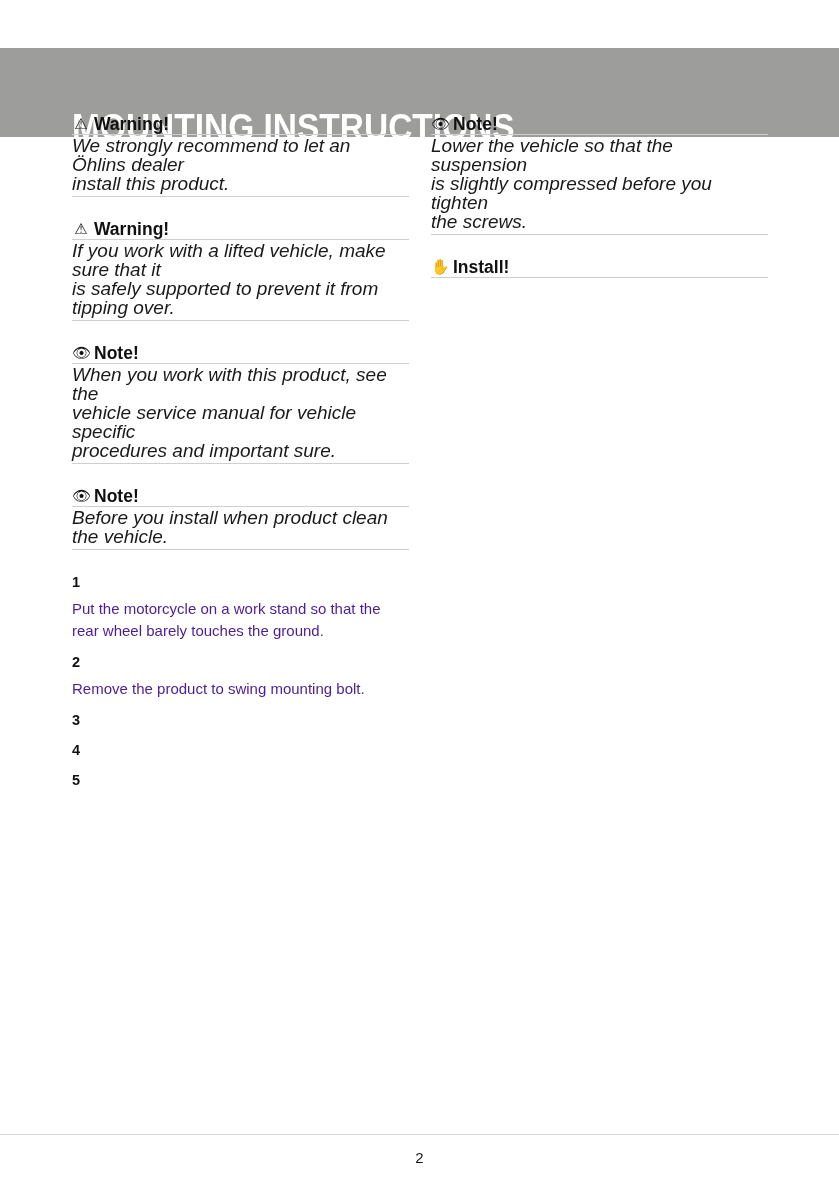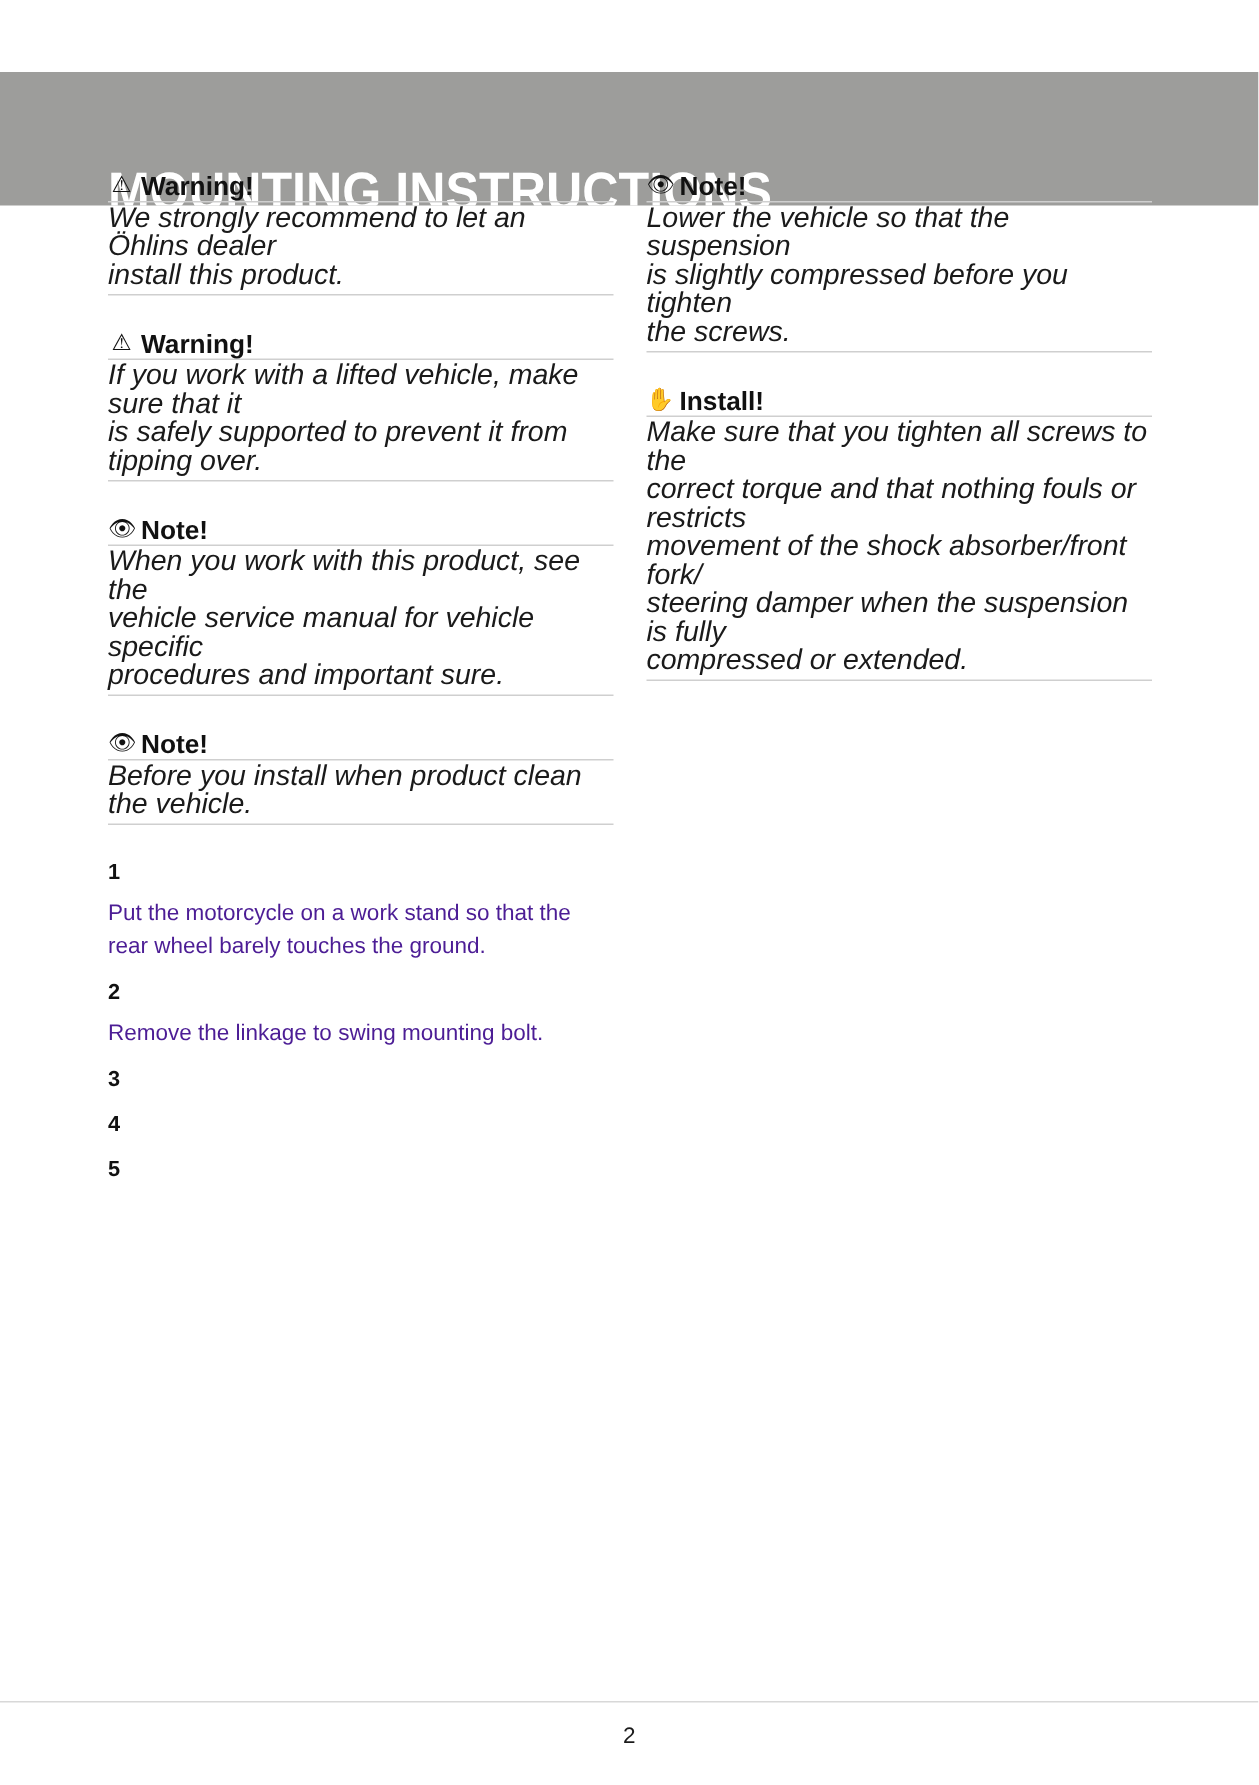--- a/index.html
+++ b/index.html
@@ -74,21 +74,21 @@
   </div>
 
   <div class="steps">
     <div class="step">
       <div class="step-num">1</div>
       <div class="step-text">Put the motorcycle on a work stand so that the
 rear wheel barely touches the ground.</div>
     </div>
     <div class="step">
       <div class="step-num">2</div>
-      <div class="step-text">Remove the linkage to swing mounting bolt.</div>
+      <div class="step-text">Remove the product to swing mounting bolt.</div>
     </div>
     <div class="step">
       <div class="step-num">3</div>
     </div>
     <div class="step">
       <div class="step-num">4</div>
     </div>
     <div class="step">
       <div class="step-num">5</div>
     </div>
@@ -104,22 +104,17 @@
     <div class="box-body">Lower the vehicle so that the suspension
 is slightly compressed before you tighten
 the screws.</div>
   </div>
 
   <div class="box">
     <div class="box-head">
       <span class="icon">✋</span>
       <span>Install!</span>
     </div>
-    <div class="box-body">Make sure that you tighten all screws to the
-correct torque and that nothing fouls or restricts
-movement of the shock absorber/front fork/
-steering damper when the suspension is fully
-compressed or extended.</div>
   </div>
 </div>
 
 <div class="footer-rule"></div>
 <div class="page-number">2</div>
 
 </body></html>

